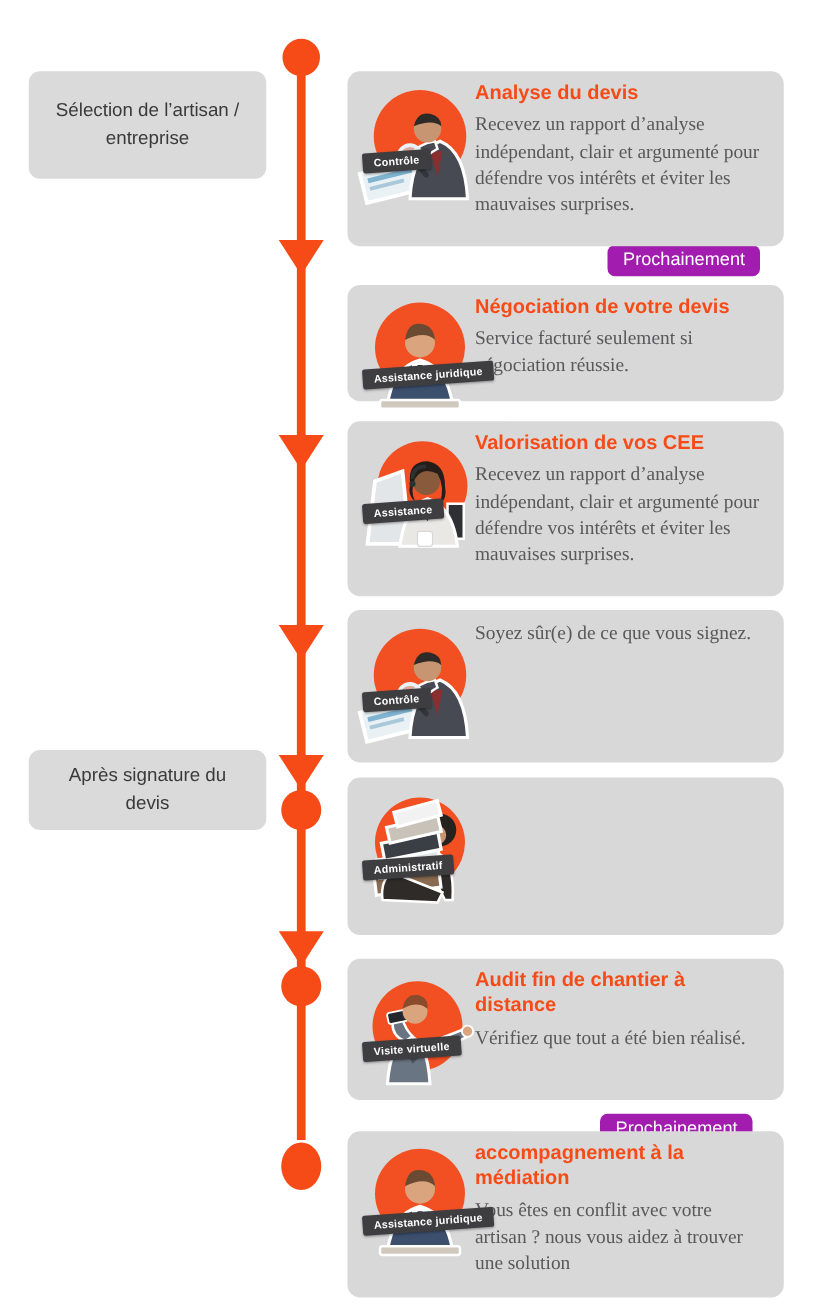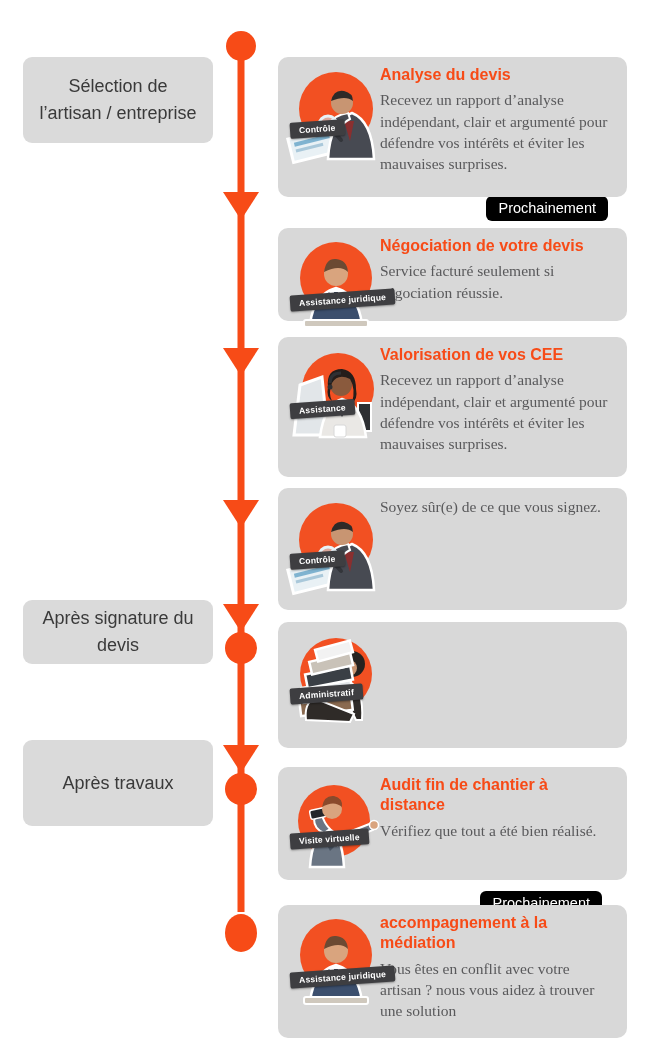--- a/index.html
+++ b/index.html
@@ -6,41 +6,41 @@
   #stage{
     position:relative;width:655px;height:1050px;background:#ffffff;overflow:hidden;
     font-family:"Liberation Sans","DejaVu Sans",sans-serif;
   }
   
   #timeline{position:absolute;left:0;top:0;}
   
   .phase-box{
     position:absolute;left:23px;width:190px;background:#dadada;border-radius:9px;
     display:flex;align-items:center;justify-content:center;text-align:center;
-    color:#3a3a3a;font-size:18px;line-height:1.5;padding:0 13px;box-sizing:border-box;
+    color:#3a3a3a;font-size:15px;line-height:1.5;padding:0 13px;box-sizing:border-box;
   }
   
   .card{
     position:absolute;left:278px;width:349px;background:#d8d8d8;border-radius:10px;
     box-sizing:border-box;
   }
   .card-illus{position:absolute;left:6px;top:6px;width:100px;height:112px;}
   .card-illus svg{display:block;}
   .tag{
     position:absolute;left:12px;top:64px;background:#3e3e41;color:#ffffff;
     font-size:8.5px;font-weight:bold;padding:3px 9px;border-radius:2px;
     transform:rotate(-4deg);white-space:nowrap;letter-spacing:.2px;
     box-shadow:0 1px 2px rgba(0,0,0,.35);
   }
   .card-text{margin-left:102px;padding:8px 14px 10px 0;}
   .card-title{color:#f74b17;font-weight:bold;font-size:16px;line-height:1.28;margin:0 0 4px 0;}
   .card-desc{color:#59595b;font-size:15.5px;line-height:1.36;margin:0;font-family:Liberation Serif, serif;}
   
   .badge{
-    position:absolute;background:#000000;color:#ffffff;font-size:14.5px;
+    position:absolute;background:#a21caf;color:#ffffff;font-size:14.5px;
     padding:4px 12px;border-radius:6px;line-height:1.2;
   }
   #badge-negociation{top:196px;right:47px;}
   #badge-mediation{top:891px;right:53px;}
   
   #card-0{top:57px;height:140px;}
   #card-1{top:228px;height:93px;}
   #card-2{top:337px;height:140px;}
   #card-3{top:488px;height:122px;}
   #card-4{top:622px;height:126px;}
@@ -67,23 +67,20 @@
     <circle cx="241" cy="789" r="16" fill="#f74b17"></circle>
     <ellipse cx="241" cy="933" rx="16" ry="19" fill="#f74b17"></ellipse>
   </svg>
 
   <div class="phase-box" id="phase-0">
     <span>Sélection de l’artisan / entreprise</span>
   </div>
   <div class="phase-box" id="phase-1">
     <span>Après signature du devis</span>
   </div>
-  <div class="phase-box" id="phase-2">
-    <span>Après travaux</span>
-  </div>
 
   <div class="badge" id="badge-negociation">Prochainement</div>
   <div class="badge" id="badge-mediation">Prochainement</div>
 
   <div class="card" id="card-0">
     <div class="card-illus">
       <svg width="100" height="112" viewBox="0 0 100 112">
         <circle cx="52" cy="46" r="37" fill="#f25022"></circle>
         <g transform="rotate(-14 30 82)">
           <rect x="6" y="70" width="46" height="24" fill="#e9f1f5" stroke="#ffffff" stroke-width="3"></rect>

